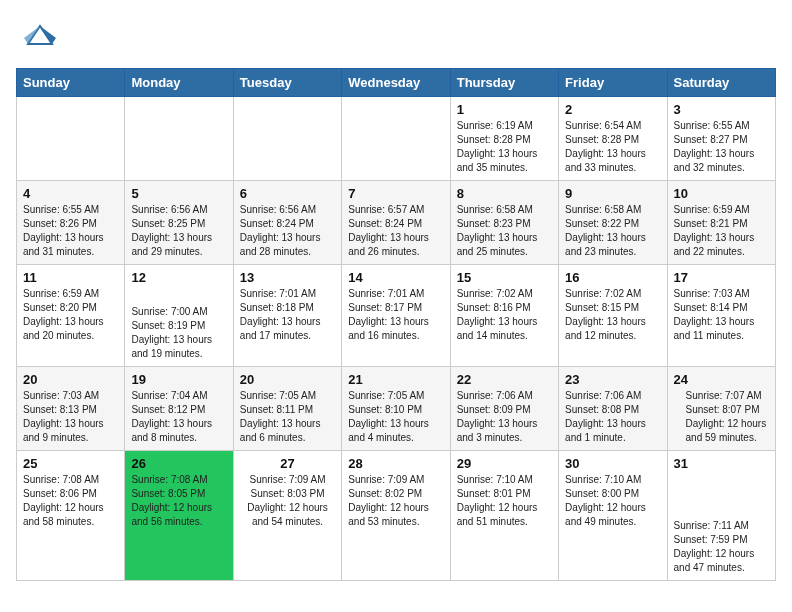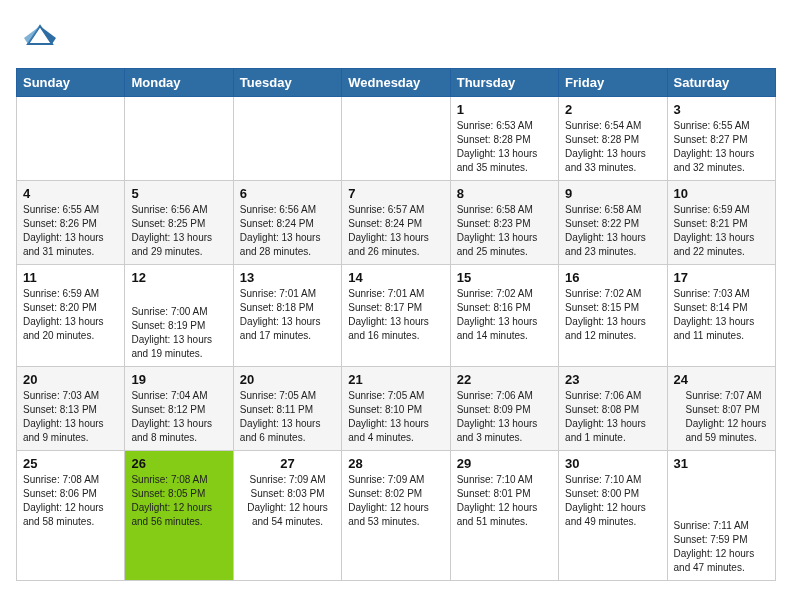--- a/index.html
+++ b/index.html
@@ -133,21 +133,21 @@
       </tr>
   </thead>
   <tbody id="calendar-body">
   <tr>
         <td style="background: rgb(255, 255, 255);"></td>
         <td style="background: rgb(255, 255, 255);"></td>
         <td style="background: rgb(255, 255, 255);"></td>
         <td style="background: rgb(255, 255, 255);"></td>
         <td style="background: rgb(255, 255, 255);">
           <span class="day-num">1</span>
-          <div class="day-info" style="white-space: pre-line;">Sunrise: 6:53 AM
+          <div class="day-info" style="white-space: pre-line;">Sunrise: 6:19 AM
 Sunset: 8:28 PM
 Daylight: 13 hours
 and 35 minutes.</div>
         </td>
         <td style="background: rgb(255, 255, 255);">
           <span class="day-num">2</span>
           <div class="day-info" style="white-space: pre-line;">Sunrise: 6:54 AM
 Sunset: 8:28 PM
 Daylight: 13 hours
 and 33 minutes.</div>
@@ -314,21 +314,21 @@
         </td>
       </tr>
       <tr>
         <td style="background: rgb(255, 255, 255);">
           <span class="day-num">25</span>
           <div class="day-info" style="white-space: pre-line;">Sunrise: 7:08 AM
 Sunset: 8:06 PM
 Daylight: 12 hours
 and 58 minutes.</div>
         </td>
-        <td style="background: #84cc16;">
+        <td style="background: #22c55e;">
           <span class="day-num">26</span>
           <div class="day-info" style="white-space: pre-line;">Sunrise: 7:08 AM
 Sunset: 8:05 PM
 Daylight: 12 hours
 and 56 minutes.</div>
         </td>
         <td style="background: rgb(255, 255, 255); text-align: center;">
           <span class="day-num">27</span>
           <div class="day-info" style="white-space: pre-line;">Sunrise: 7:09 AM
 Sunset: 8:03 PM

